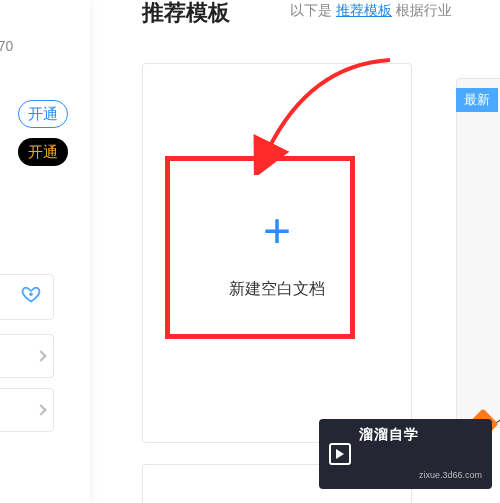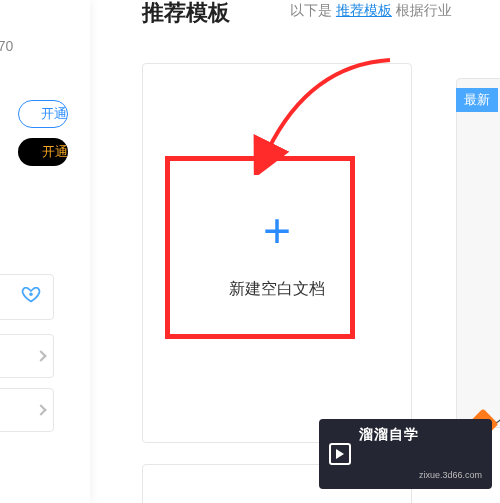--- a/index.html
+++ b/index.html
@@ -20,23 +20,23 @@
       height: 100%;
       background: #fff;
       box-shadow: 2px 0 8px rgba(0,0,0,0.05);
     }
     .id-row { position: absolute; top: 38px; left: -10px; color: #888; font-size: 14px; }
     .pill {
       position: absolute;
       height: 28px;
       line-height: 26px;
       border-radius: 14px;
-      font-size: 13px;
+      font-size: 15px;
       width: 50px;
-      text-align: right;
+      text-align: center;
     }
     .pill-outline {
       top: 100px; left: 18px;
       border: 1px solid #2a8cff;
       color: #2a8cff;
       background: #fff;
     }
     .pill-solid {
       top: 138px; left: 18px;
       background: #000;

